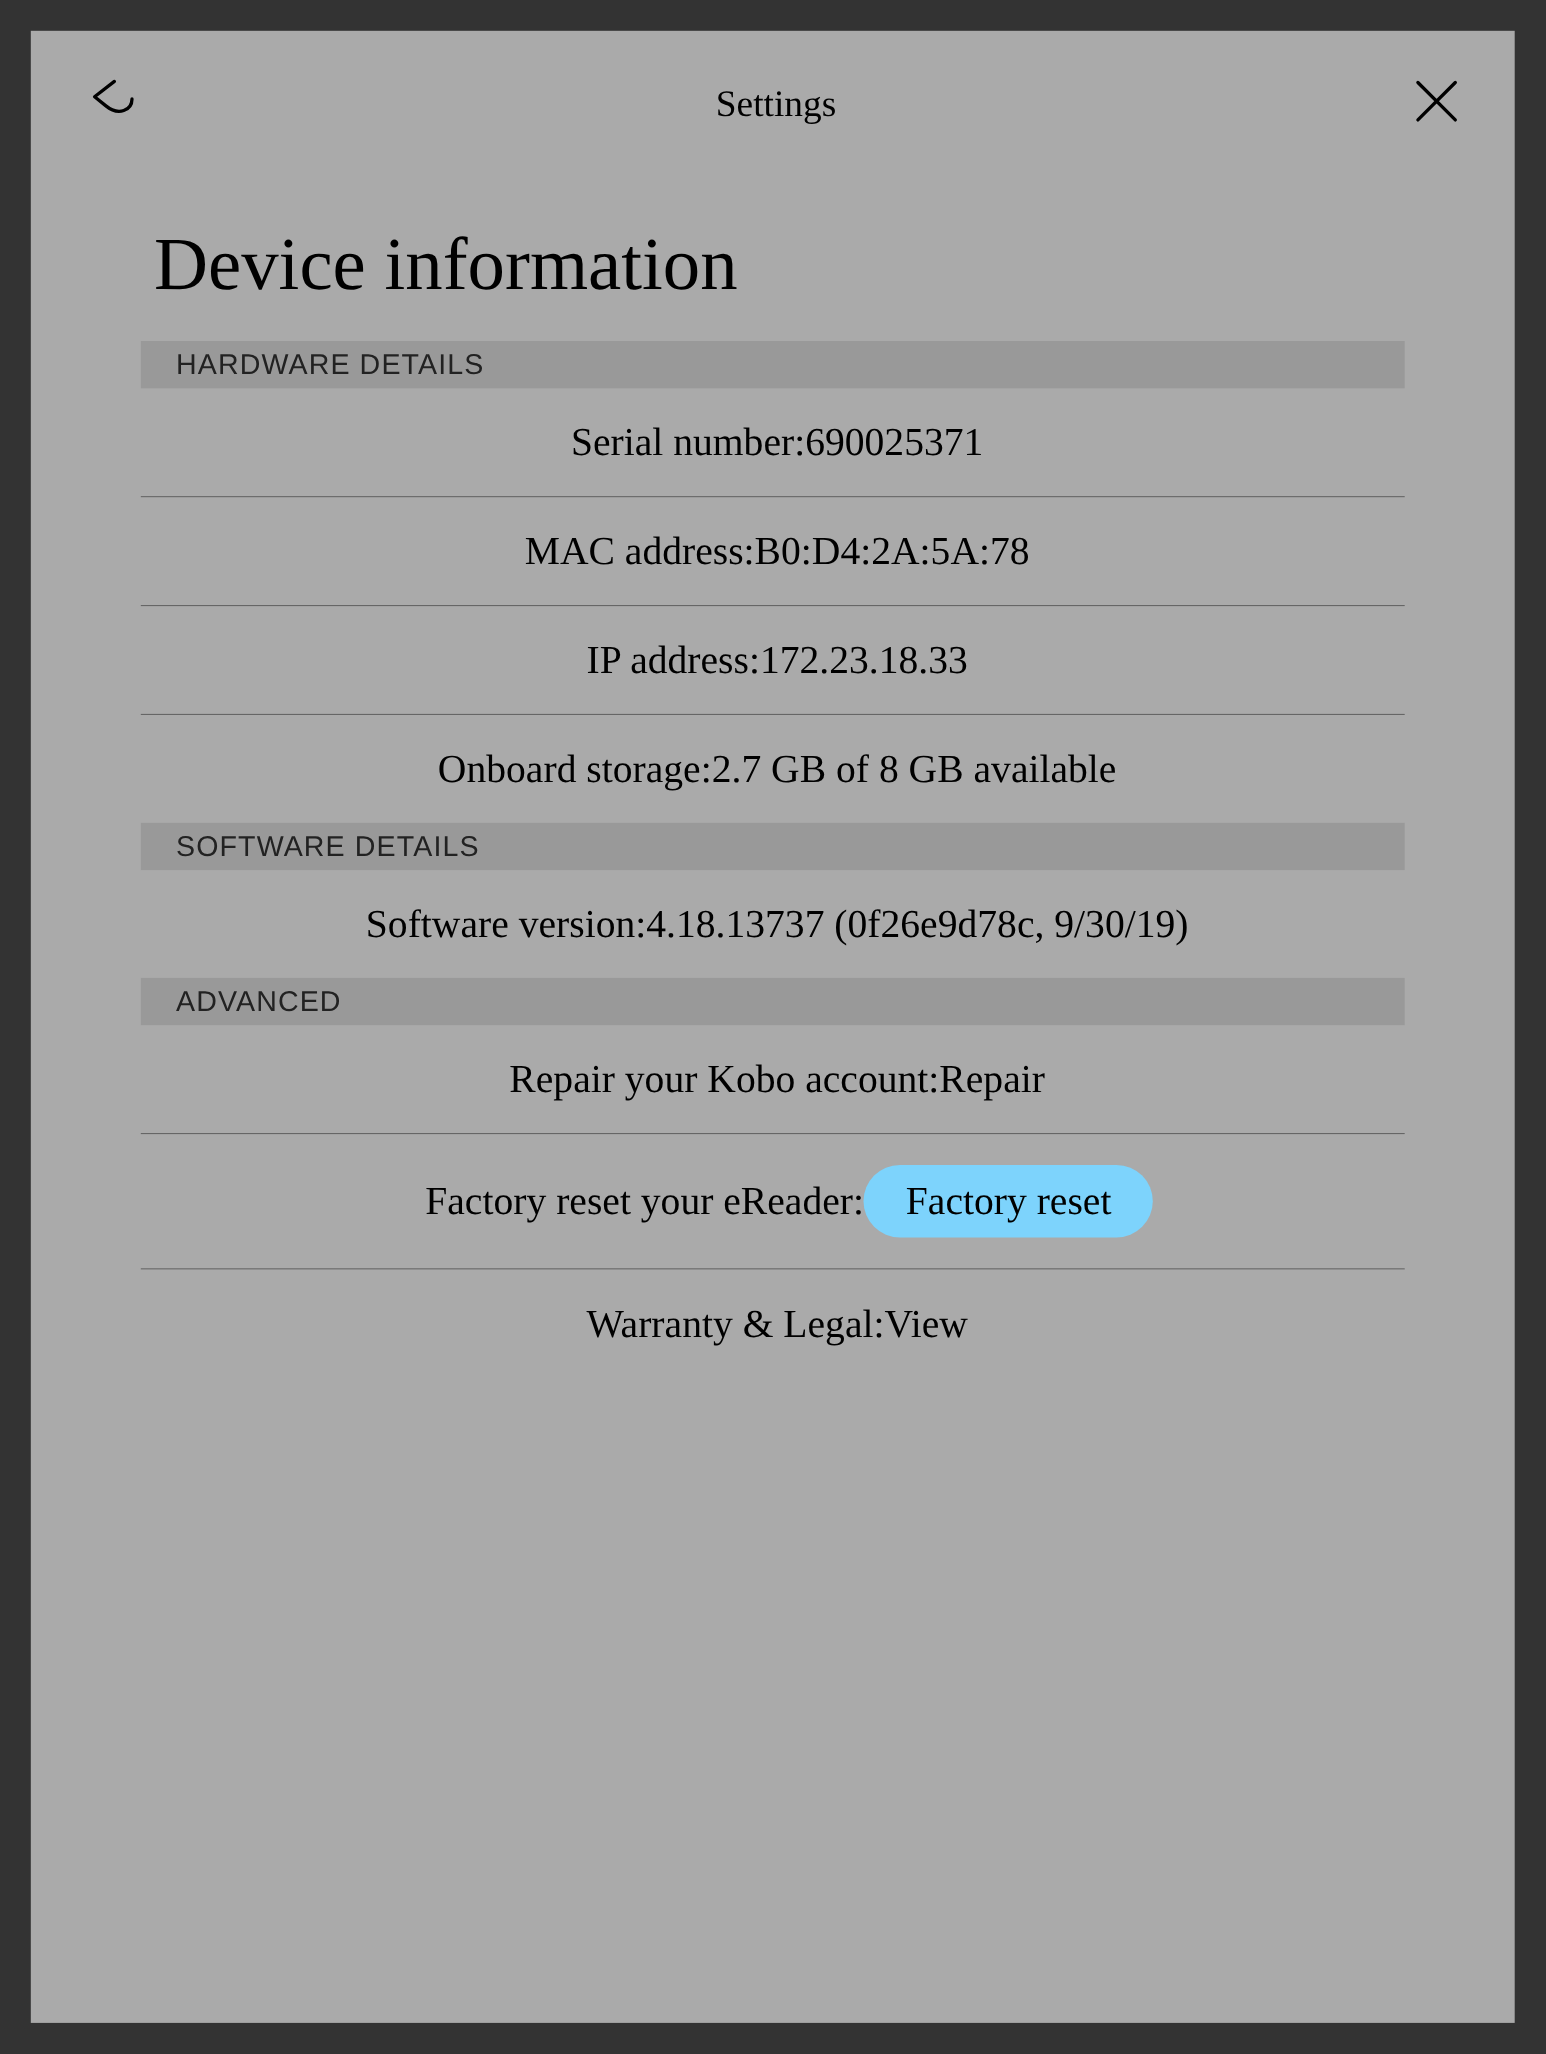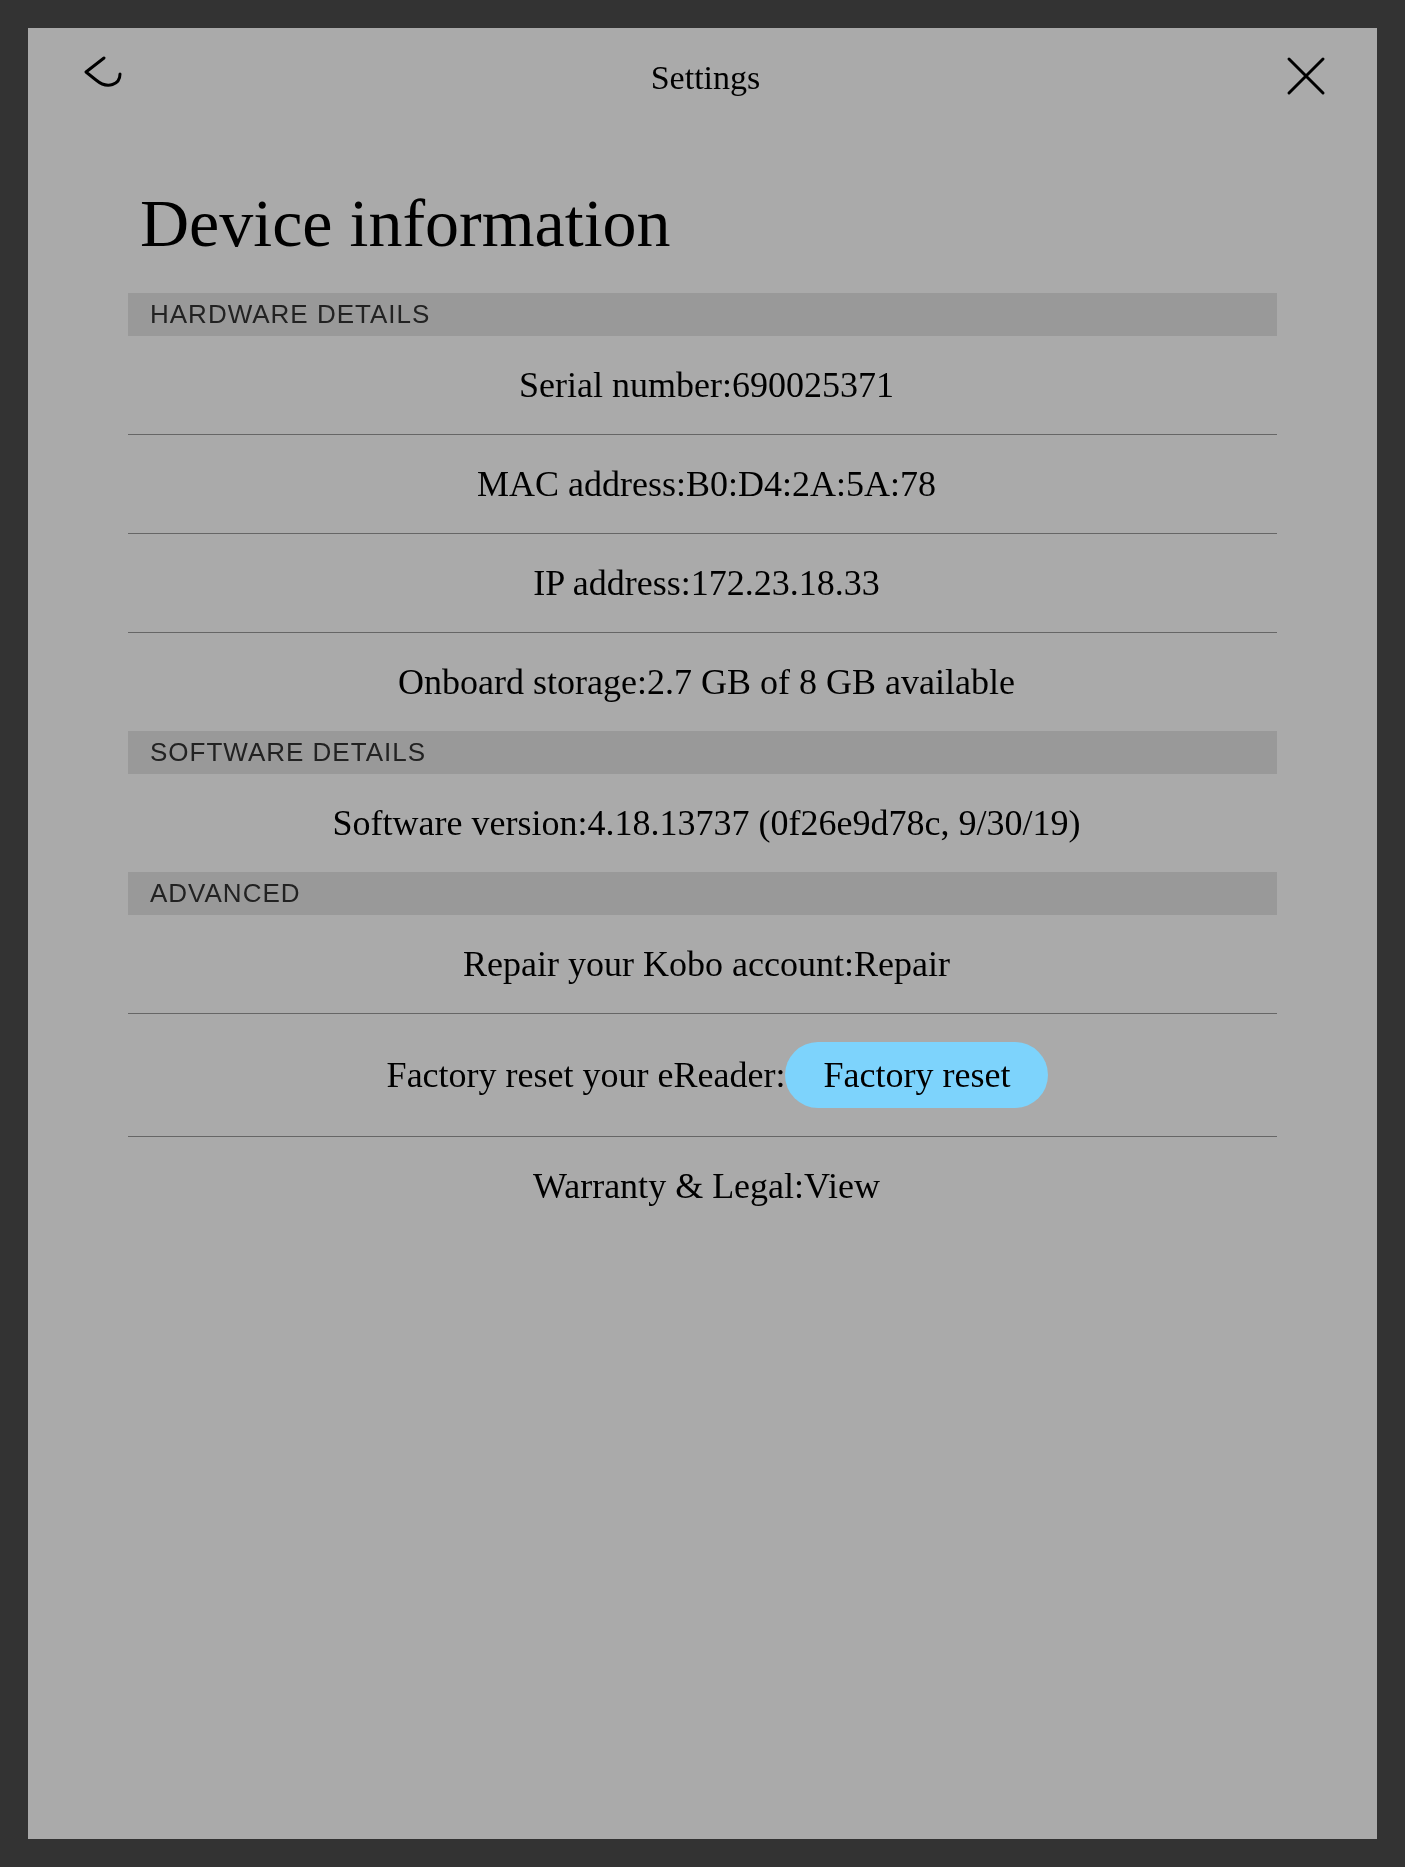--- a/index.html
+++ b/index.html
@@ -17,21 +17,21 @@
     .screen {
       background: #aaa;
       width: 100%;
       height: 100%;
       position: relative;
     }
     .header {
       display: flex;
       align-items: center;
       justify-content: space-between;
-      padding: 24px 50px 30px 50px;
+      padding: 40px 50px 30px 50px;
     }
     .back-btn svg {
       width: 48px;
       height: 48px;
     }
     .header-title {
       font-size: 34px;
       color: #000;
       font-weight: normal;
     }
@@ -45,21 +45,21 @@
     .page-heading {
       font-size: 68px;
       color: #000;
       font-weight: normal;
       margin-top: 50px;
       margin-bottom: 30px;
       padding-left: 12px;
     }
     .section-header {
       background: #999;
-      padding: 6px 22px;
+      padding: 6px 32px;
       font-family: Arial, Helvetica, sans-serif;
       font-size: 26px;
       letter-spacing: 1px;
       color: #222;
     }
     .row {
       display: flex;
       justify-content: center;
       align-items: center;
       padding: 28px 14px 28px 22px;

